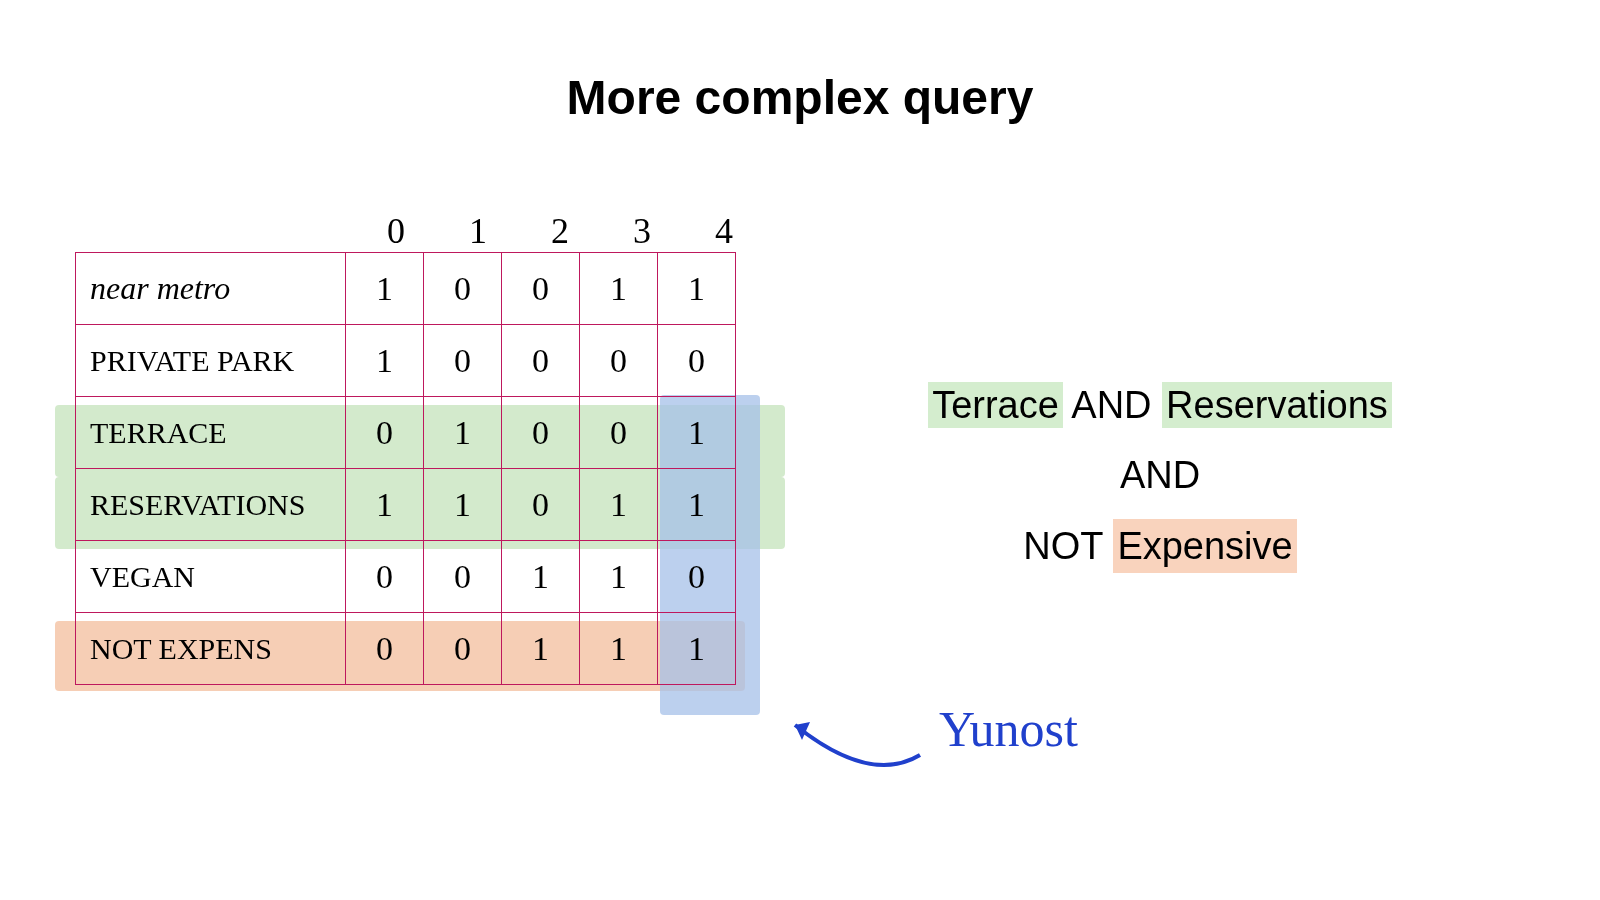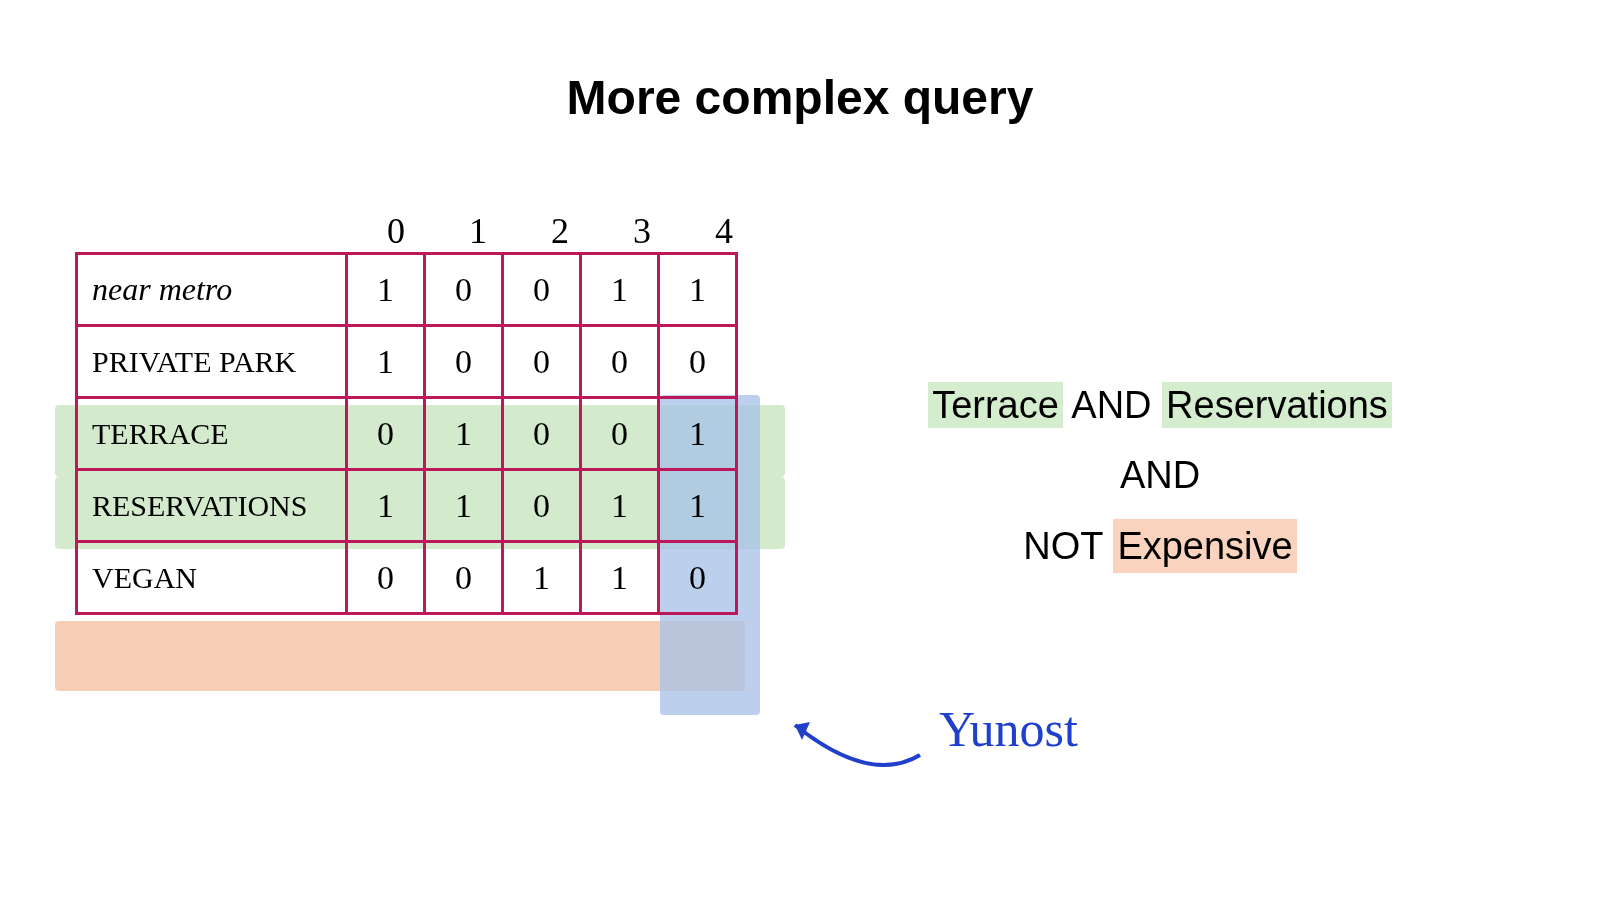--- a/index.html
+++ b/index.html
@@ -36,21 +36,21 @@
   }
   .col-headers div {
     width: 82px;
     text-align: center;
   }
   .htable {
     border-collapse: collapse;
     font-family: 'Comic Sans MS', cursive;
   }
   .htable td {
-    border: 3px solid #be185d;
+    border: 1px solid #be185d;
     height: 72px;
     text-align: center;
     font-size: 34px;
     position: relative;
   }
   .htable td.rowlabel {
     width: 270px;
     text-align: left;
     padding-left: 14px;
     font-size: 30px;
@@ -158,20 +158,28 @@
       <td class="cell">1</td>
     </tr>
     <tr>
       <td class="rowlabel">VEGAN</td>
       <td class="cell">0</td>
       <td class="cell">0</td>
       <td class="cell">1</td>
       <td class="cell">1</td>
       <td class="cell">0</td>
     </tr>
+    <tr>
+      <td class="rowlabel">NOT EXPENS</td>
+      <td class="cell">0</td>
+      <td class="cell">0</td>
+      <td class="cell">1</td>
+      <td class="cell">1</td>
+      <td class="cell">1</td>
+    </tr>
   </tbody>
     </table>
 </div>
 
 <div class="query">
   <div>
     <span class="hl-green">Terrace</span><span> AND </span><span class="hl-green">Reservations</span>
   </div>
   <div>AND</div>
   <div>

